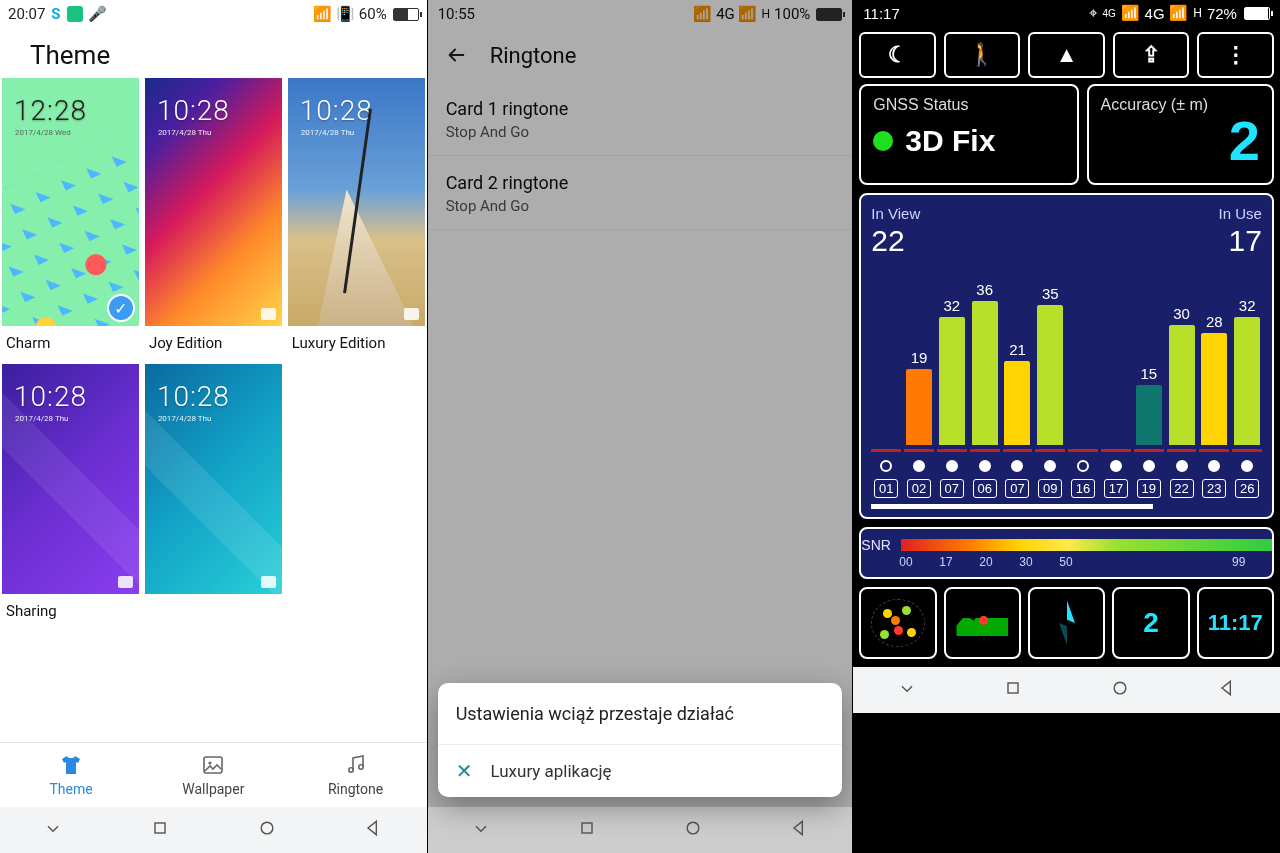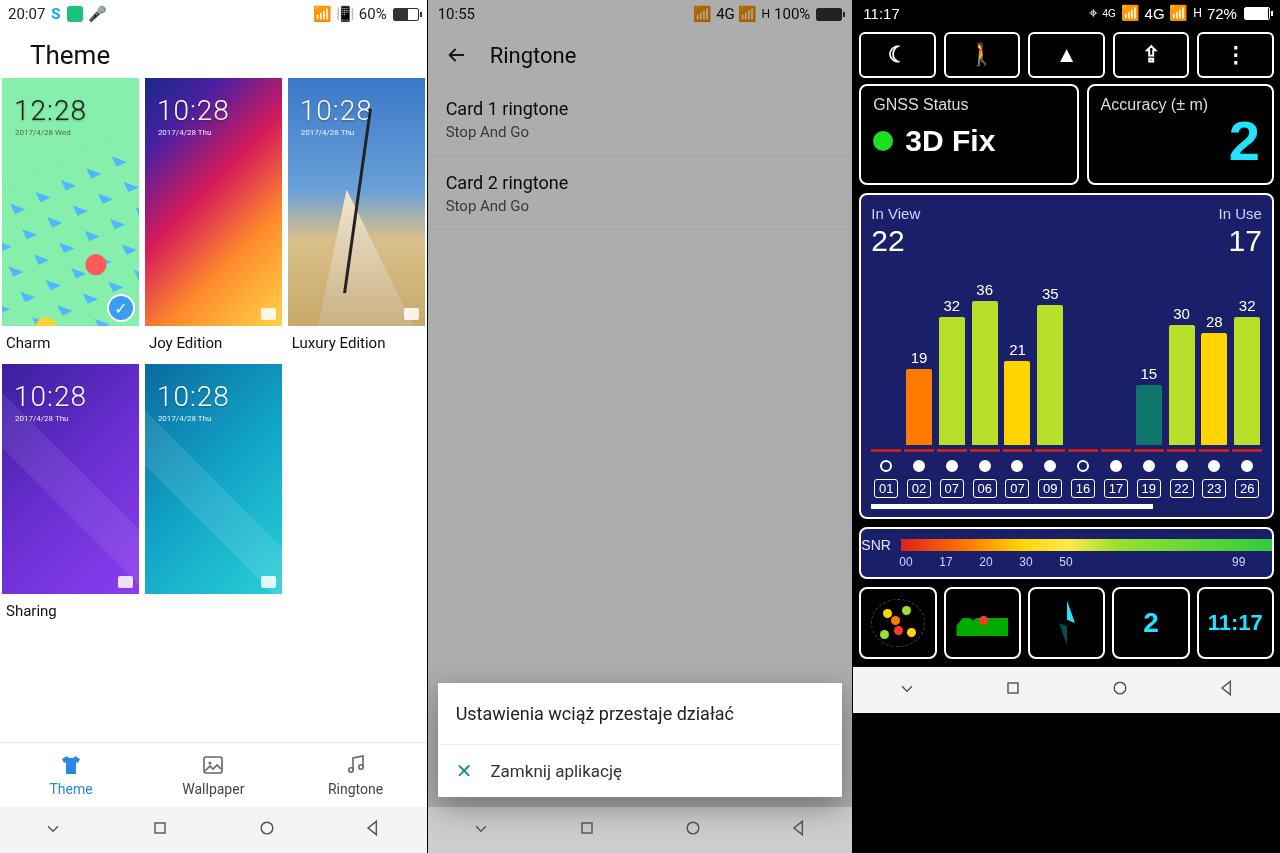--- a/index.html
+++ b/index.html
@@ -54,21 +54,21 @@
   
   .p2{background:#fff;position:relative;display:flex;flex-direction:column}
   .p2 .scrim{position:absolute;inset:0;background:rgba(0,0,0,.32);z-index:3}
   .status2{height:28px;display:flex;align-items:center;justify-content:space-between;padding:0 10px;font-size:15px;color:#111}
   .status2 .right{display:flex;align-items:center;gap:4px}
   .p2-header{display:flex;align-items:center;height:54px;padding:0 4px;gap:10px;font-size:22px;color:#111}
   .p2-header .back{width:48px;display:flex;justify-content:center;font-size:22px}
   .setting{padding:16px 18px 14px;border-bottom:1px solid rgba(0,0,0,.06)}
   .setting .label{font-size:18px;color:#111}
   .setting .val{font-size:15px;color:#555;margin-top:4px}
-  .dialog{position:absolute;left:10px;right:10px;bottom:56px;background:#fff;border-radius:1px;box-shadow:0 10px 30px rgba(0,0,0,.35);z-index:5}
+  .dialog{position:absolute;left:10px;right:10px;bottom:56px;background:#fff;border-radius:10px;box-shadow:0 10px 30px rgba(0,0,0,.35);z-index:5}
   .dialog .msg{padding:20px 18px;font-size:18px;color:#222}
   .dialog .action{display:flex;align-items:center;gap:18px;padding:14px 18px;border-top:1px solid #eee;font-size:17px;color:#333}
   .dialog .x{color:#1e8a8f;font-size:20px}
   
   .p3{background:#000;color:#fff;display:flex;flex-direction:column;font-family:Arial,sans-serif}
   .status3{height:26px;display:flex;align-items:center;justify-content:space-between;padding:0 10px;font-size:15px}
   .status3 .right{display:flex;align-items:center;gap:5px}
   .p3 .batt{border-color:#fff}.p3 .batt::after{background:#fff}.p3 .batt i{width:98%;background:#fff}
   .toolbar{display:flex;gap:8px;padding:6px}
   .tbtn{flex:1;height:46px;border:2px solid #fff;border-radius:6px;display:flex;align-items:center;justify-content:center;font-size:22px;font-weight:700}
@@ -253,21 +253,21 @@
       <div class="label">Card 2 ringtone</div>
       <div class="val">Stop And Go</div>
     </div>
 
     <div class="scrim"></div>
 
     <div class="dialog">
       <div class="msg">Ustawienia wciąż przestaje działać</div>
       <div class="action">
         <span class="x">✕</span>
-        <span>Zamknij aplikację</span>
+        <span>Luxury aplikację</span>
       </div>
     </div>
 
     <div class="navbar" style="position:absolute;bottom:0;left:0;right:0;background:rgba(243,244,245,.45);z-index:4">
       <span><svg viewBox="0 0 24 24">
             <path d="M6 10l6 6 6-6"></path>
           </svg></span>
       <span><svg viewBox="0 0 24 24">
             <rect x="6" y="6" width="12" height="12"></rect>
           </svg></span>

